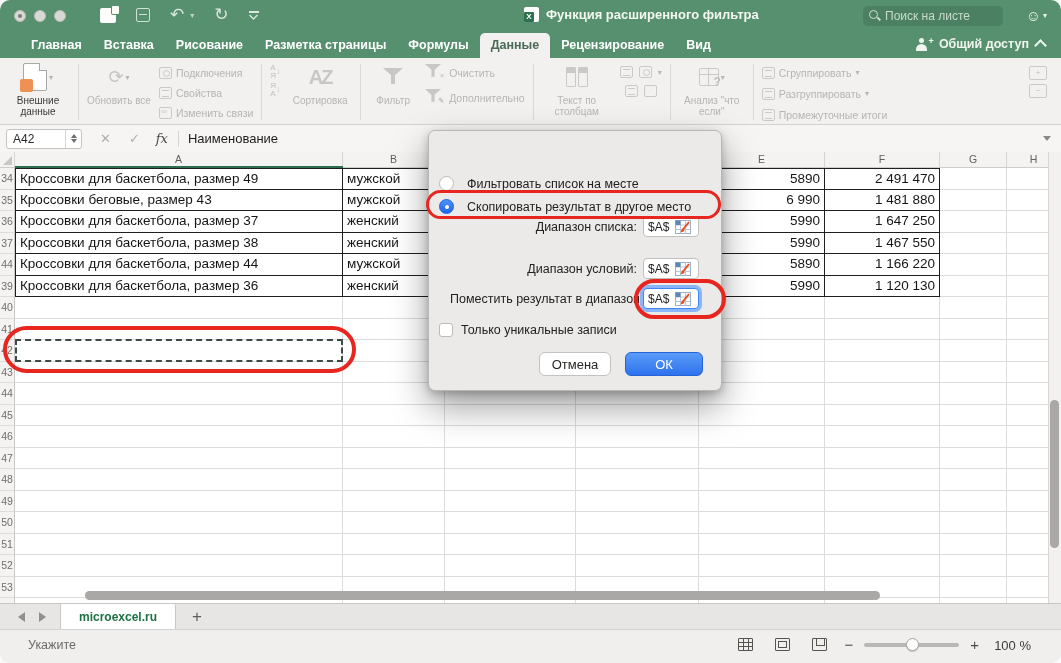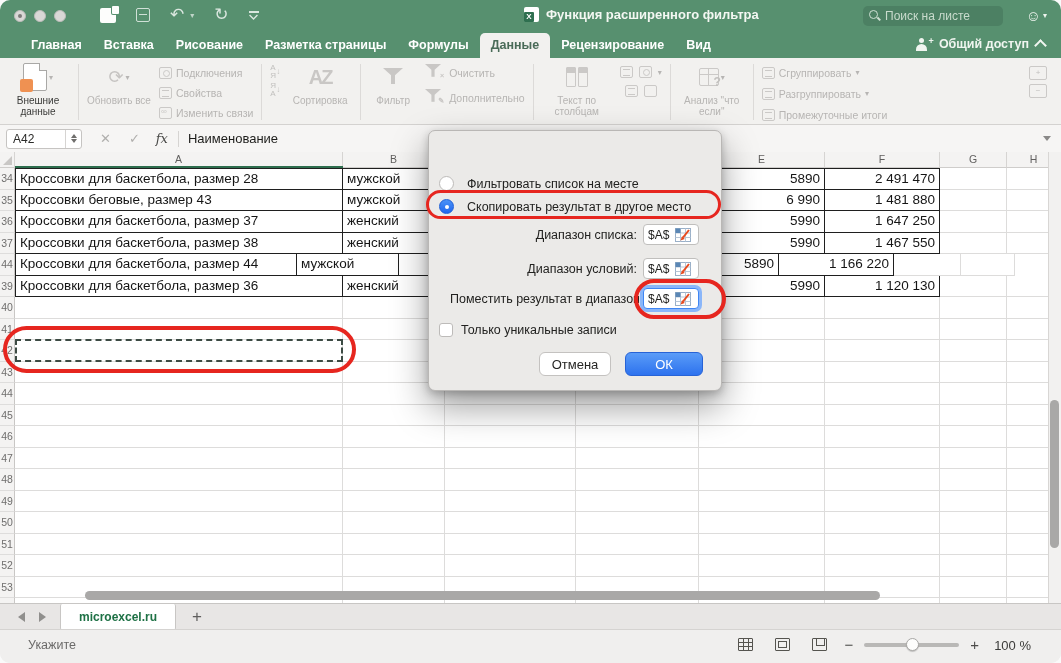--- a/index.html
+++ b/index.html
@@ -385,21 +385,21 @@
         <div class="hcell" style="width: 131px;">C</div>
         <div class="hcell" style="width: 123px;">D</div>
         <div class="hcell" style="width: 126px;">E</div>
         <div class="hcell" style="width: 115px;">F</div>
         <div class="hcell" style="width: 67px;">G</div>
         <div class="hcell" style="width: 54px;">H</div>
       </div>
     <div id="grid-rows">
         <div class="grow">
           <div class="rn">34</div>
-          <div class="cell tb tbt tbl" style="width: 328px;">Кроссовки для баскетбола, размер 28</div>
+          <div class="cell tb tbt tbl" style="width: 328px;">Кроссовки для баскетбола, размер 49</div>
           <div class="cell tb tbt" style="width: 102px;">мужской</div>
           <div class="cell tb tbt" style="width: 131px;"></div>
           <div class="cell tb tbt" style="width: 123px;"></div>
           <div class="cell num tb tbt" style="width: 126px;">5890</div>
           <div class="cell num tb tbt" style="width: 115px;">2 491 470</div>
           <div class="cell" style="width: 67px;"></div>
           <div class="cell" style="width: 54px;"></div>
         </div>
         <div class="grow">
           <div class="rn">35</div>
@@ -429,21 +429,21 @@
           <div class="cell tb" style="width: 102px;">женский</div>
           <div class="cell tb" style="width: 131px;"></div>
           <div class="cell tb" style="width: 123px;"></div>
           <div class="cell num tb" style="width: 126px;">5990</div>
           <div class="cell num tb" style="width: 115px;">1 467 550</div>
           <div class="cell" style="width: 67px;"></div>
           <div class="cell" style="width: 54px;"></div>
         </div>
         <div class="grow">
           <div class="rn">44</div>
-          <div class="cell tb tbl" style="width: 282px;">Кроссовки для баскетбола, размер 44</div>
+          <div class="cell tb tbl" style="width: 328px;">Кроссовки для баскетбола, размер 44</div>
           <div class="cell tb" style="width: 102px;">мужской</div>
           <div class="cell tb" style="width: 131px;"></div>
           <div class="cell tb" style="width: 123px;"></div>
           <div class="cell num tb" style="width: 126px;">5890</div>
           <div class="cell num tb" style="width: 115px;">1 166 220</div>
           <div class="cell" style="width: 67px;"></div>
           <div class="cell" style="width: 54px;"></div>
         </div>
         <div class="grow">
           <div class="rn">39</div>
@@ -631,21 +631,21 @@
 
   <div class="dialog">
     <label class="radio-row" style="top:45px">
       <span class="radio"></span>
       <span>Фильтровать список на месте</span>
     </label>
     <label class="radio-row" style="top:68px">
       <span class="radio checked"></span>
       <span>Скопировать результат в другое место</span>
     </label>
-    <div class="field-row" style="top:93px">
+    <div class="field-row" style="top:85px">
       <span>Диапазон списка:</span>
       <span class="range-field">
         <span class="rv">$A$</span>
         <svg width="16" height="14" viewBox="0 0 16 14">
             <rect x="0.5" y="0.5" width="15" height="13" fill="#fff" stroke="#9ab0c8"></rect>
             <path d="M0.5 5h15M0.5 9.5h15M5.5 0.5v13M10.5 0.5v13" stroke="#b8c6d6" stroke-width="1"></path>
             <rect x="0.5" y="0.5" width="5" height="4.5" fill="#5b87b5"></rect>
             <path d="M14 2L8 9.5" stroke="#e8491d" stroke-width="2"></path>
             <path d="M5.5 12.5l1.6-4.2 2.7 2.7z" fill="#e8491d"></path>
           </svg>

